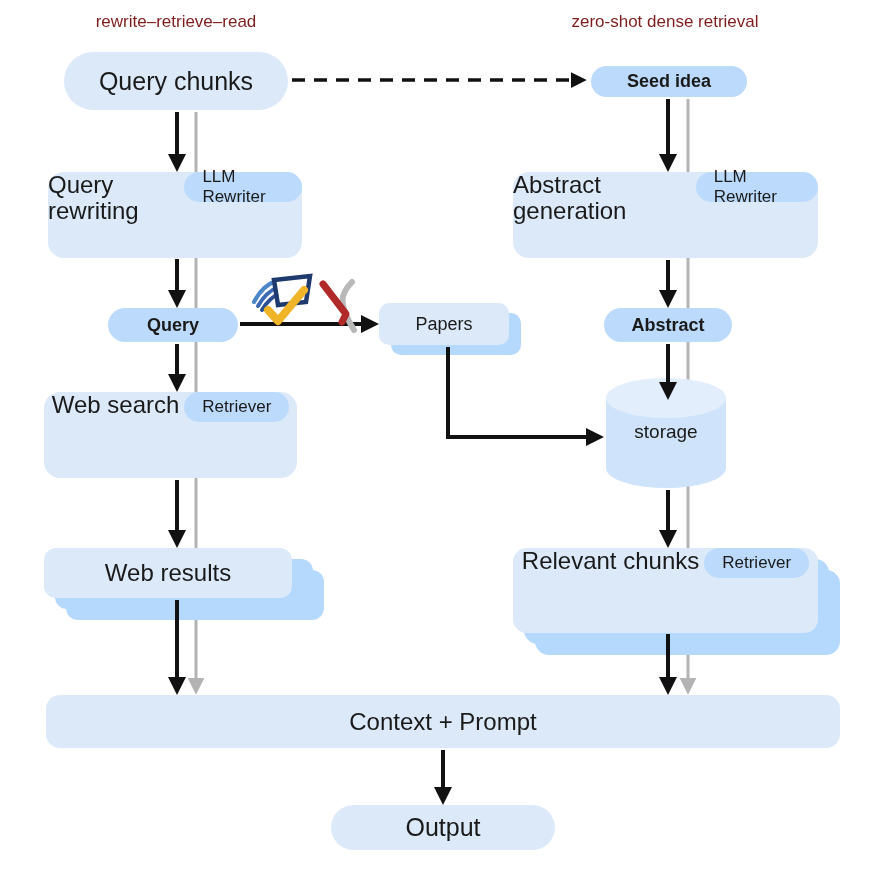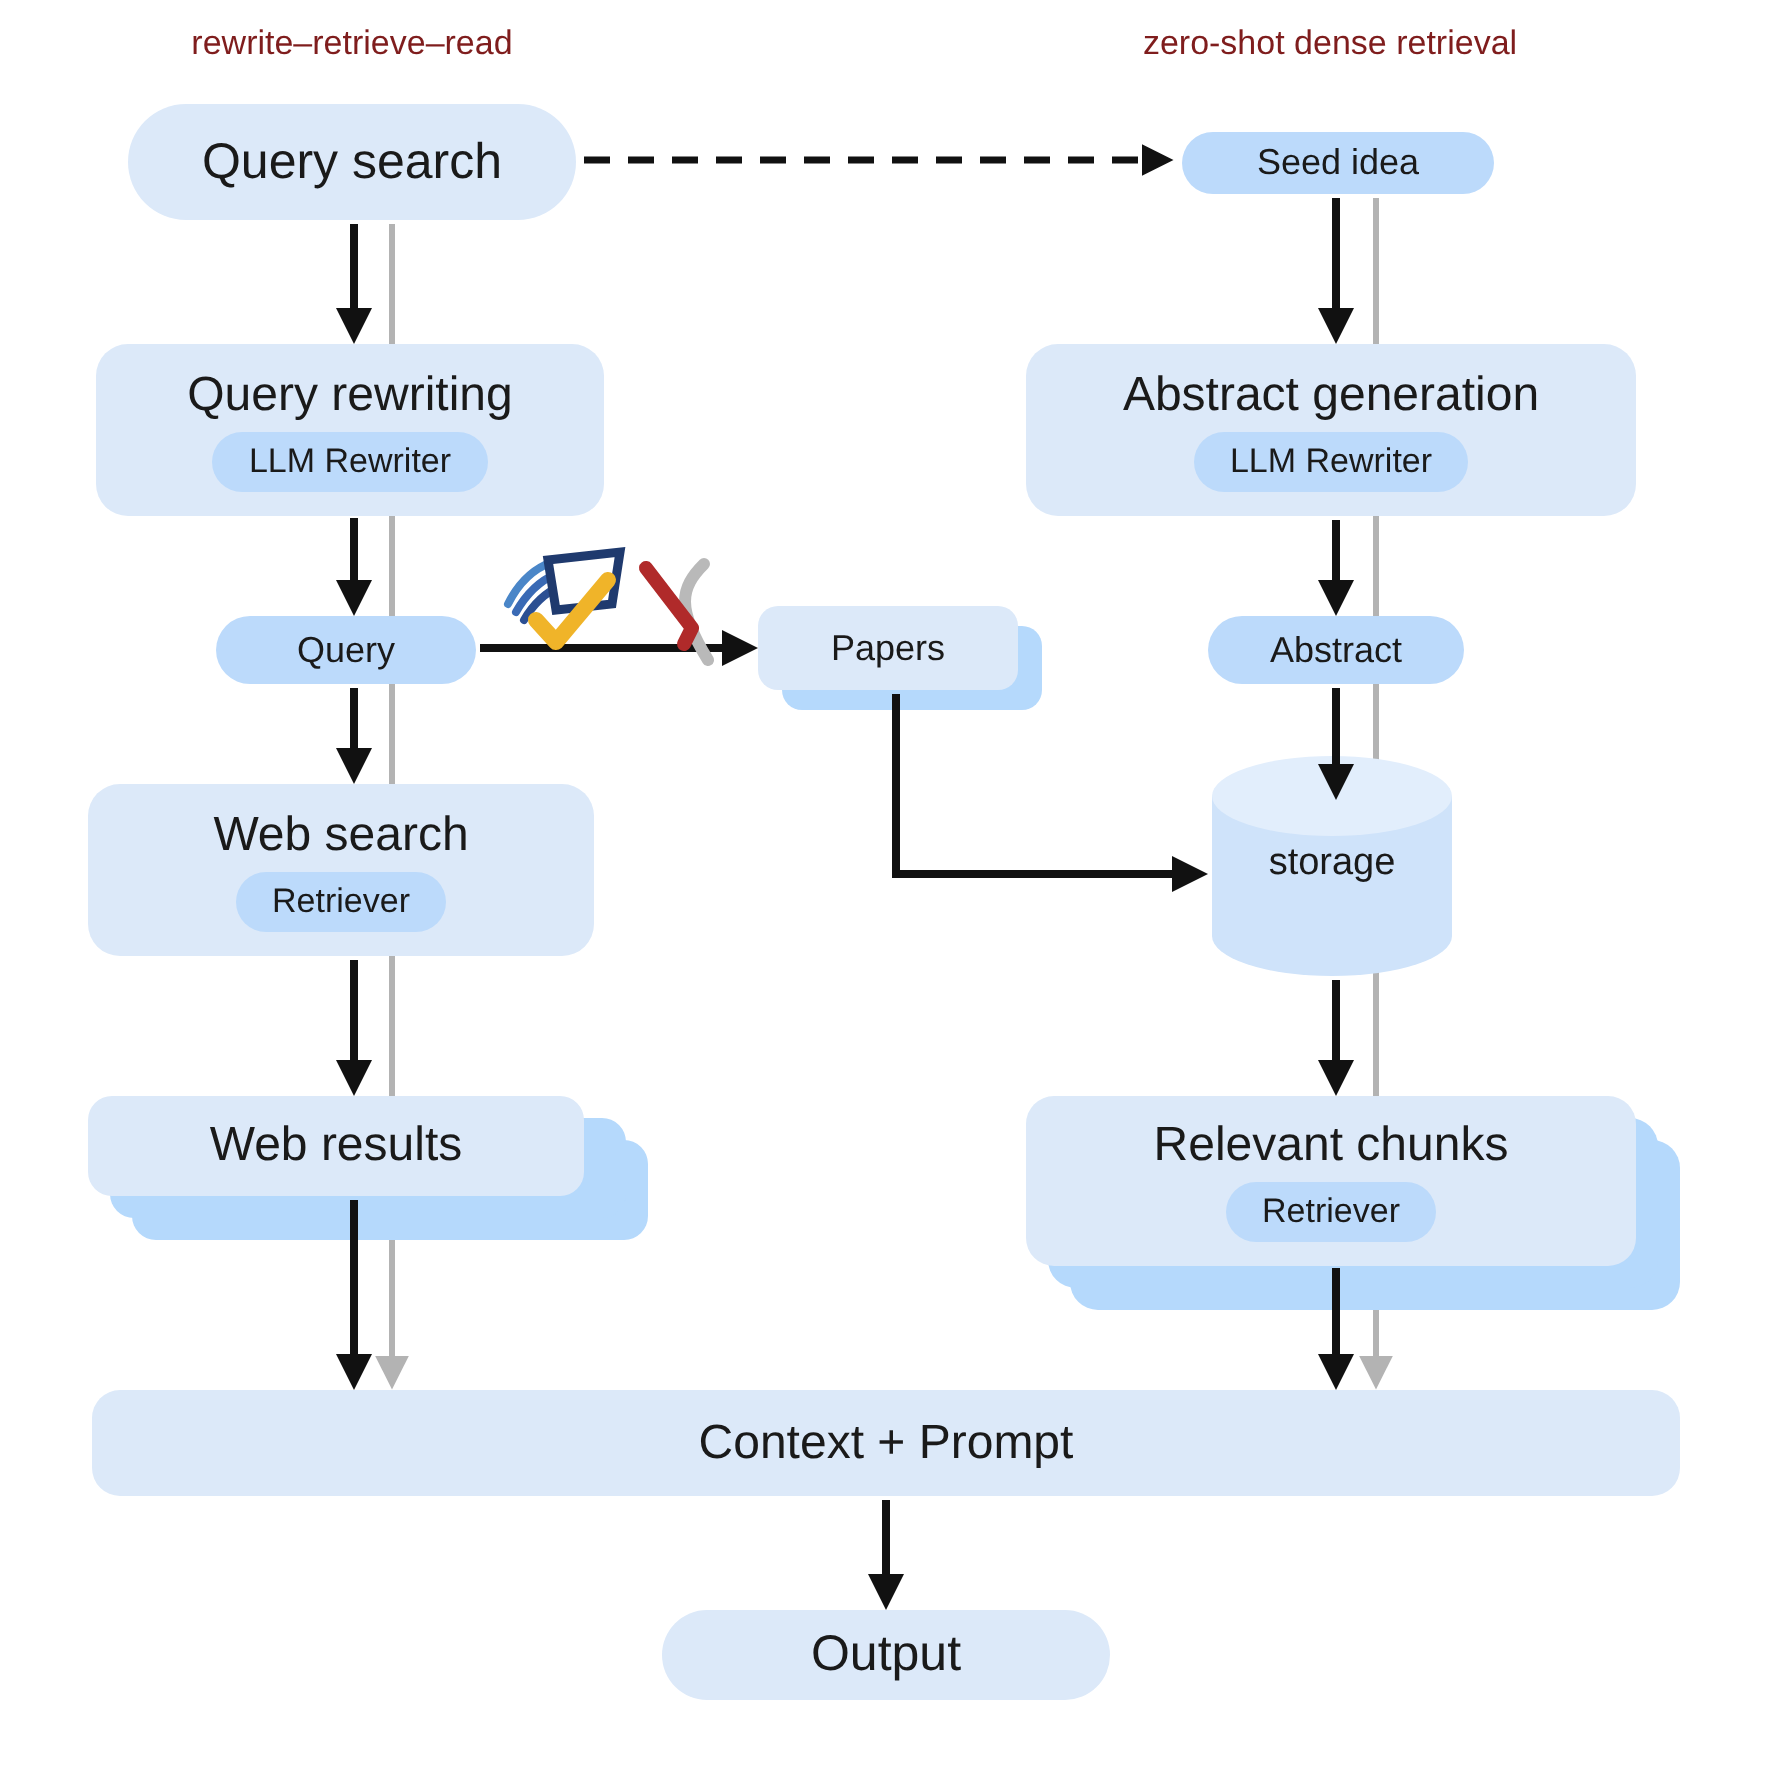--- a/index.html
+++ b/index.html
@@ -8,22 +8,22 @@
     font-family:"Liberation Sans","DejaVu Sans",sans-serif;color:#1a1a1a;
   }
   .layer{position:absolute;left:0;top:0;width:884px;height:884px;pointer-events:none;}
   .gray-layer{z-index:1;}
   .black-layer{z-index:5;}
   .node{position:absolute;box-sizing:border-box;z-index:3;}
   .light{background:#dce9f9;}
   .pillfill{background:#bcdafb;}
   .header{position:absolute;z-index:2;font-size:17px;text-align:center;color:#7f1d1d;}
   .big-pill{display:flex;align-items:center;justify-content:center;font-size:25px;}
-  .tag{display:flex;align-items:center;justify-content:center;font-size:18px;border-radius:17px;}
-  .procbox{display:flex;flex-direction:column;align-items:center;justify-content:center;gap:5px;border-radius:16px;}
+  .tag{display:flex;align-items:center;justify-content:center;font-size:18px;border-radius:17px;font-weight:bold;}
+  .procbox{display:flex;flex-direction:row;justify-content:center;gap:5px;border-radius:16px;}
   .procbox .ptitle{font-size:24px;line-height:26px;}
   .badge{display:flex;align-items:center;justify-content:center;height:30px;padding:0 18px;border-radius:15px;font-size:17px;background:#bcdafb;}
   .stack-back{position:absolute;background:#b5d9fc;z-index:2;}
   .stack-front{position:absolute;background:#dce9f9;z-index:3;}
   .centered-text{display:flex;align-items:center;justify-content:center;}
   .cyl-text{position:absolute;z-index:4;text-align:center;font-size:19px;line-height:27px;}
   .edge-label{position:absolute;z-index:4;text-align:center;font-size:18px;line-height:23px;}
   .icon{position:absolute;z-index:6;}
 </style>
 </head>
@@ -38,21 +38,21 @@
       </marker>
     </defs>
     <path d="M196,112 V678" stroke="#b3b3b3" stroke-width="3" fill="none" marker-end="url(#ghead)"></path>
     <path d="M688,99 V678" stroke="#b3b3b3" stroke-width="3" fill="none" marker-end="url(#ghead)"></path>
   </svg>
 
   <div class="header" style="left:40px;top:12px;width:272px;">rewrite–retrieve–read</div>
   <div class="header" style="left:520px;top:12px;width:290px;">zero-shot dense retrieval</div>
 
   <div class="node light big-pill" style="left:64px;top:52px;width:224px;height:58px;border-radius:29px;">
-    <span>Query search</span>
+    <span>Query chunks</span>
   </div>
 
   <div class="node light procbox" style="left:48px;top:172px;width:254px;height:86px;">
     <span class="ptitle">Query rewriting</span>
     <span class="badge">LLM Rewriter</span>
   </div>
 
   <div class="node pillfill tag" style="left:108px;top:308px;width:130px;height:34px;">
     <span>Query</span>
   </div>

